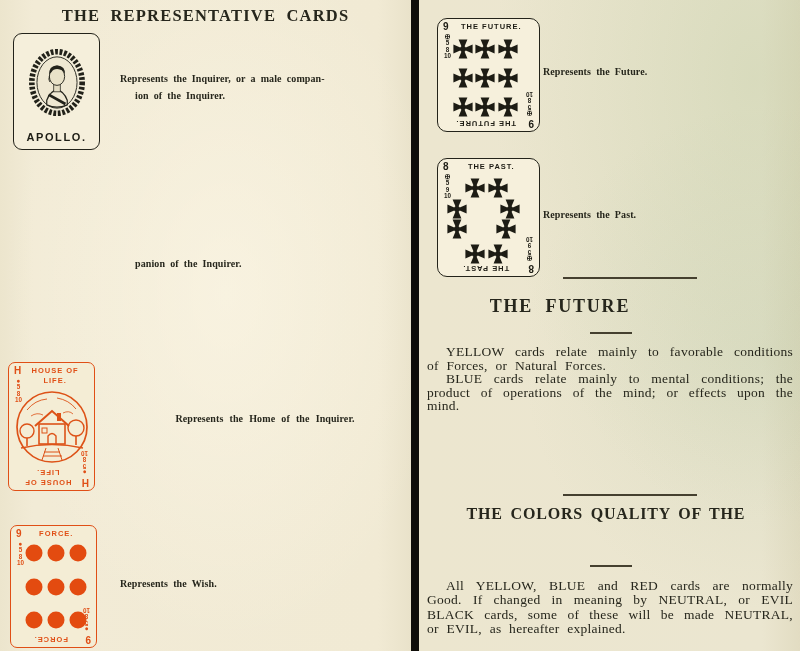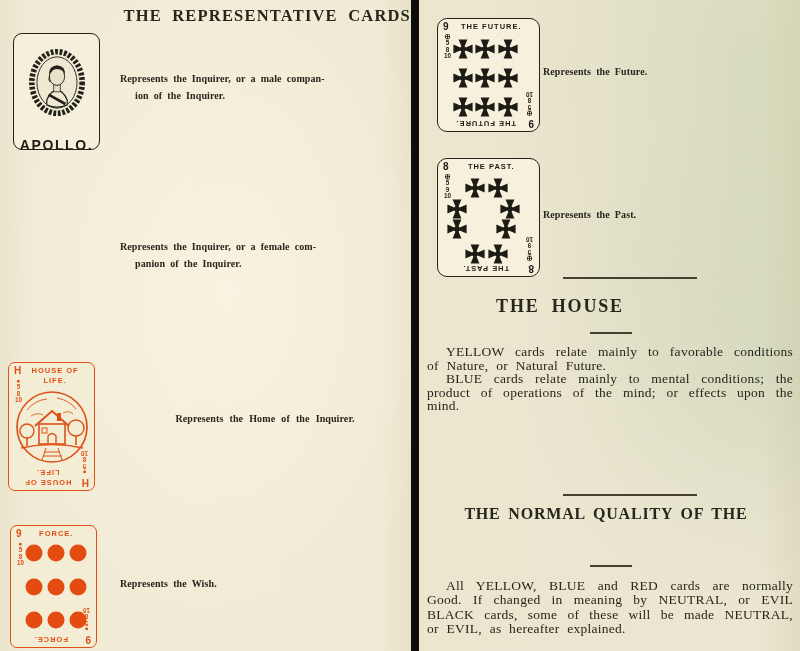--- a/index.html
+++ b/index.html
@@ -15,21 +15,21 @@
   .page-right{left:419px;width:381px;
     background:
       radial-gradient(ellipse at 88% 12%, rgba(168,190,140,.28), transparent 55%),
       radial-gradient(ellipse at 92% 55%, rgba(160,185,150,.18), transparent 50%),
       linear-gradient(90deg,#ece6cf 0%, #ebe6d0 90%, #e2dcc2 100%);}
   .spine{position:absolute;top:0;bottom:0;left:411px;width:8px;background:#0e0d09;}
   .scan-corner{position:absolute;left:0;top:0;width:12px;height:14px;
     background:linear-gradient(135deg,#3a3428 0%, transparent 65%);opacity:.8;}
 
   
-  .lp-heading{position:absolute;top:6px;left:0;width:100%;text-align:right;
+  .lp-heading{position:absolute;top:6px;left:0;width:100%;text-align:center;
     font-size:16.5px;font-weight:700;letter-spacing:1.2px;word-spacing:5px;}
   .caption{position:absolute;font-weight:700;font-size:10px;line-height:16.5px;
     word-spacing:2.5px;letter-spacing:.1px;}
   .cap-indent{padding-left:15px;}
   .cap-apollo{left:120px;top:71px;width:290px;}
   .cap-diana{left:120px;top:239px;width:290px;}
   .cap-house{left:119px;top:411px;width:292px;word-spacing:3.5px;text-align:center;}
   .cap-force{left:120px;top:576px;width:290px;}
   .cap-future{left:124px;top:64px;}
   .cap-past{left:124px;top:207px;}
@@ -48,22 +48,22 @@
   .colors-body{top:345px;}
   .quality-body{top:579px;line-height:14.3px;}
   .bodytext p{margin:0;text-indent:1.4em;}
 
   
   .wcard{position:absolute;width:85px;background:#f5efdb;border:1.6px solid #23231a;
     border-radius:9px;text-align:center;}
   .wcard.apollo{left:13px;top:33px;height:115px;}
   .wcard.diana{left:13px;top:197px;height:116px;}
   .wcard svg{display:block;margin:14px auto 0 auto;}
-  .wcard-label{font-family:"Liberation Sans",sans-serif;font-size:14px;font-weight:700;
-    letter-spacing:1.6px;margin-top:20px;color:#1d1d15;}
+  .wcard-label{font-family:"Liberation Sans",sans-serif;font-size:11px;font-weight:700;
+    letter-spacing:1.6px;margin-top:14px;color:#1d1d15;}
 
   
   .ocard{position:absolute;width:85px;background:#f4edd5;border:1.6px solid #e04f16;
     border-radius:7px;color:#e04f16;}
   .ocard.house{left:8px;top:362px;height:127px;}
   .ocard.force{left:10px;top:525px;height:121px;}
   .ocard .scene{position:absolute;left:50%;top:50%;transform:translate(-50%,-50%);}
 
   
   .bcard{position:absolute;width:101px;background:#f6f0dc;border:1.6px solid #23231a;
@@ -111,21 +111,21 @@
         <path d="M22,30 q-1.6,3.4 0.2,6.4" fill="none" stroke="#22221a" stroke-width="0.9"></path>
       </svg>
       <div class="wcard-label" data-interactable="false">APOLLO.</div>
     </div>
     <div class="caption cap-apollo" data-interactable="false">
       <span data-interactable="false">Represents the Inquirer, or a male compan-</span><br>
       <span class="cap-indent" data-interactable="false">ion of the Inquirer.</span>
     </div>
 
     <div class="caption cap-diana" data-interactable="false">
-      <span data-interactable="false">Represents the Inquirer, or a female com-</span><br>
+      <br>
       <span class="cap-indent" data-interactable="false">panion of the Inquirer.</span>
     </div>
 
     <div class="ocard house" data-interactable="false">
       <div class="face-top" data-interactable="false">
         <div class="titlerow">
           <span class="corner" data-interactable="false">H</span>
           <span class="cardtitle" data-interactable="false">HOUSE OF LIFE.</span>
         </div>
         <div class="index-col" data-interactable="false">
@@ -319,32 +319,32 @@
           <span data-interactable="false">5</span>
           <span data-interactable="false">9</span>
           <span data-interactable="false">10</span>
         </div>
       </div>
     </div>
     <div class="caption cap-past" data-interactable="false">Represents the Past.</div>
 
     <div class="rule rule-long r1" data-interactable="false"></div>
 
-    <div class="colors-heading" data-interactable="false">THE HOUSE</div>
+    <div class="colors-heading" data-interactable="false">THE FUTURE</div>
     <div class="rule rule-short r2" data-interactable="false"></div>
 
     <div class="bodytext colors-body" data-interactable="false">
-      <p data-interactable="false">YELLOW cards relate mainly to favorable conditions of Nature, or Natural Future.</p>
+      <p data-interactable="false">YELLOW cards relate mainly to favorable conditions of Forces, or Natural Forces.</p>
       <p data-interactable="false">BLUE cards relate mainly to mental conditions; the product of operations of the mind; or effects upon the mind.</p>
     </div>
 
     <div class="rule rule-long r3" data-interactable="false"></div>
 
     <div class="quality-heading" data-interactable="false">
-      <span data-interactable="false">THE NORMAL QUALITY OF THE</span><br>
+      <span data-interactable="false">THE COLORS QUALITY OF THE</span><br>
     </div>
     <div class="rule rule-short r4" data-interactable="false"></div>
 
     <div class="bodytext quality-body" data-interactable="false">
       <p data-interactable="false">All YELLOW, BLUE and RED cards are normally Good.  If changed in meaning by NEUTRAL, or EVIL BLACK cards, some of these will be made NEUTRAL, or EVIL, as hereafter explained.</p>
     </div>
   </div>
 </div>
 
 </body></html>

